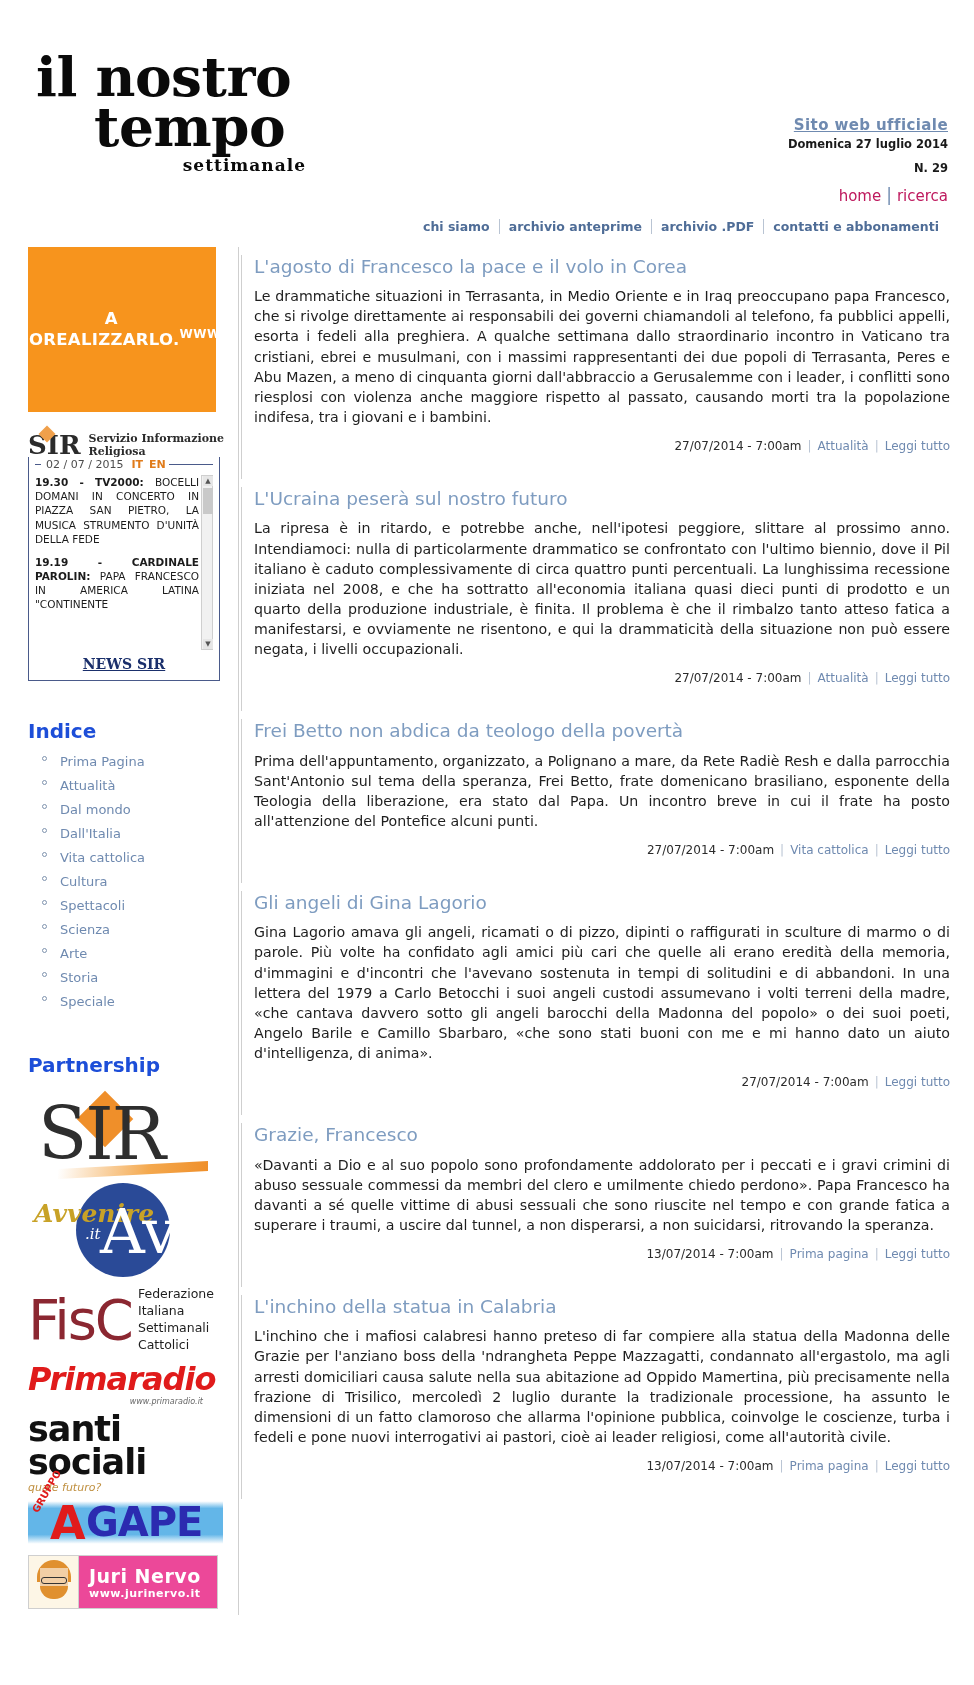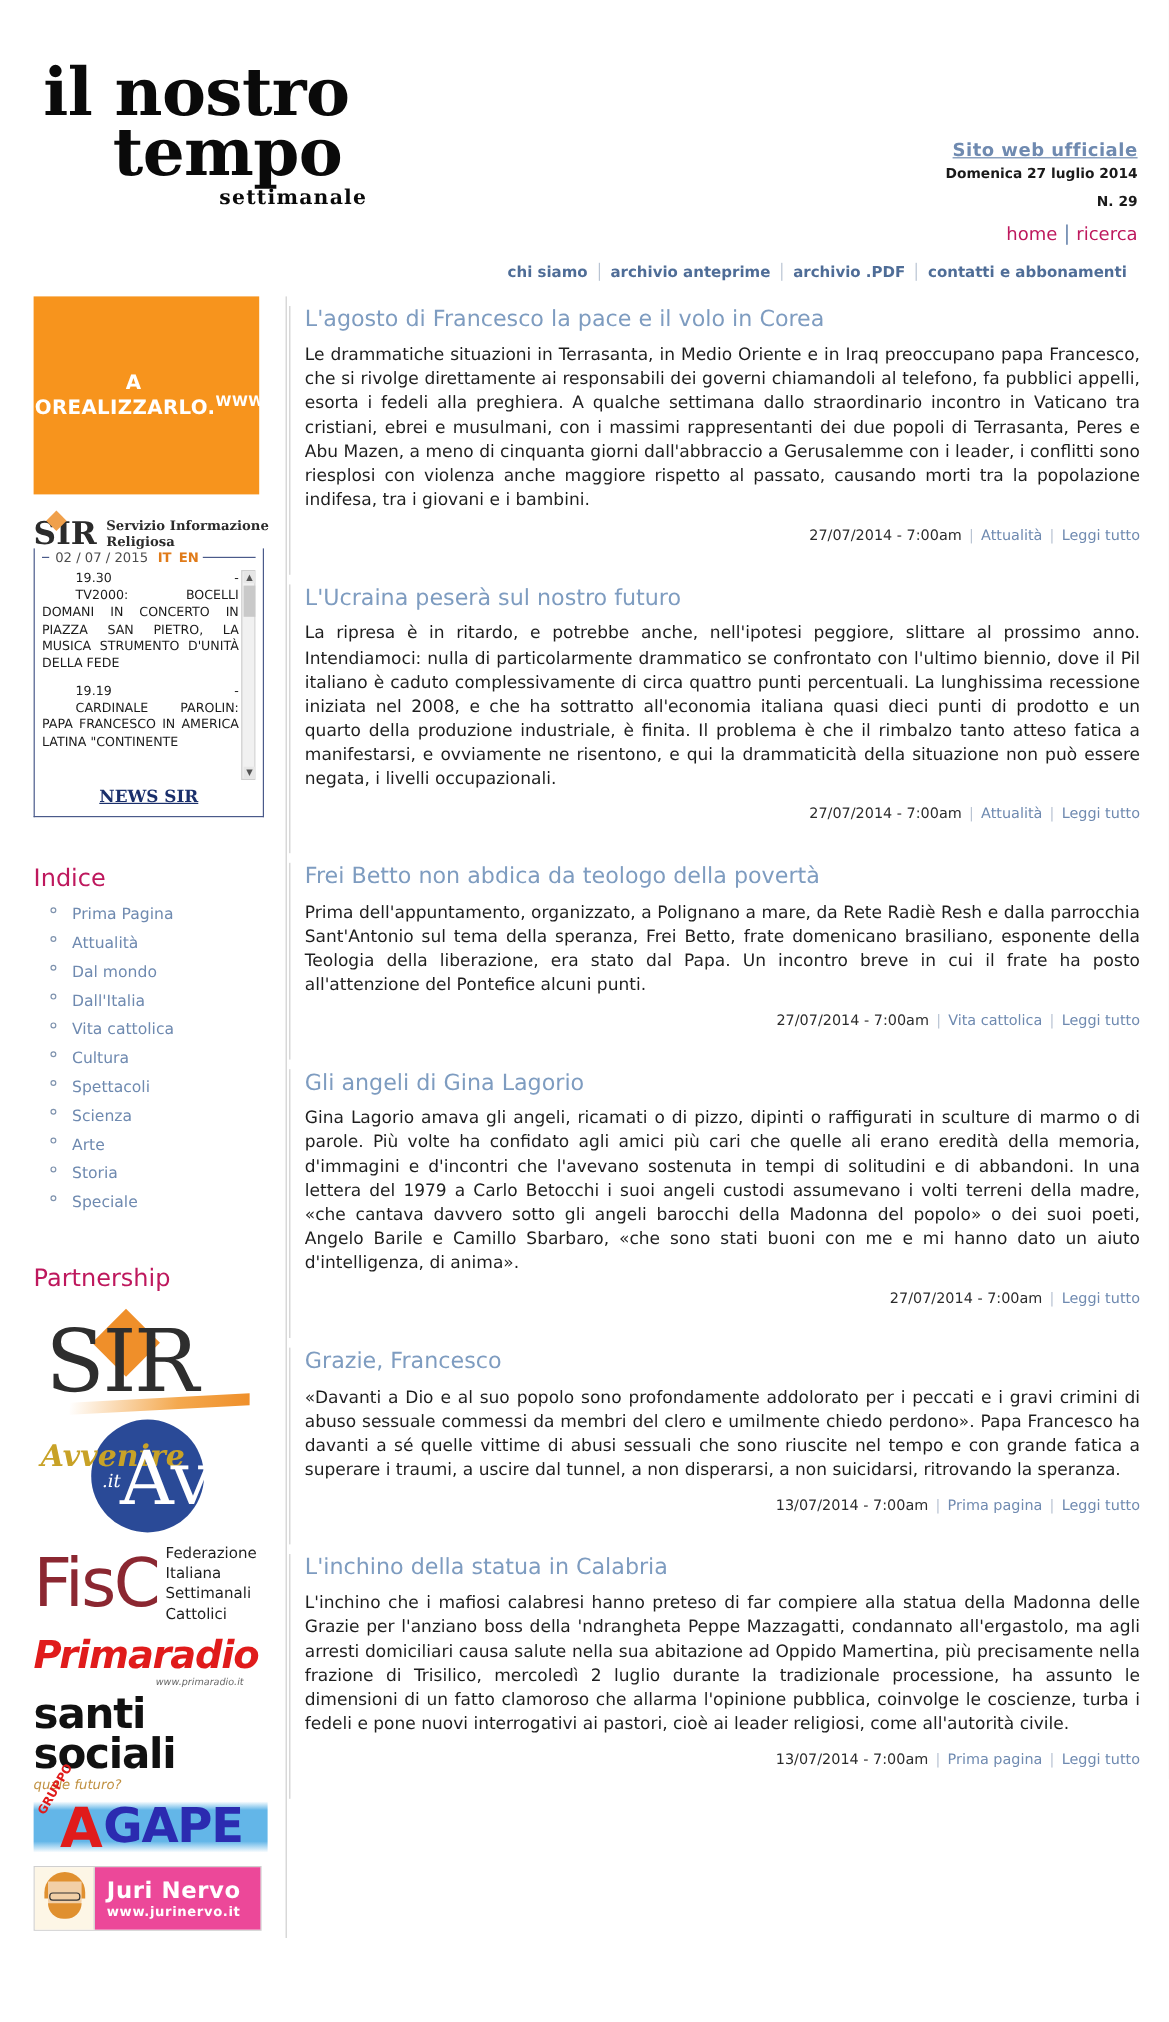--- a/index.html
+++ b/index.html
@@ -154,41 +154,41 @@
     display: flex; align-items: center; height: 14px;
     margin-top: -8px; margin-bottom: 4px;
   }
   .sir-box-top .seg { height: 1px; background: #4a5a8a; flex: 0 0 8px; }
   .sir-box-top .seg-l { flex: 0 0 6px; }
   .sir-box-top .seg-r { flex: 1 1 auto; }
   .sir-date { font-size: 11px; color: #4c4c4c; padding: 0 5px; white-space: nowrap; }
   .sir-lang { font-size: 11px; color: #e07b1a; font-weight: bold; padding: 0 3px; }
   .sir-scroll { position: relative; height: 175px; overflow: hidden; padding-right: 14px; }
   .sir-item { font-size: 10.5px; color: #1b1b1b; line-height: 1.35; text-align: justify; margin-bottom: 9px; }
-  .sir-item b { font-weight: normal; margin-left: 28px; }
+  .sir-item b { font-weight: bold; }
   .sir-bar {
     position: absolute; right: 0; top: 0; width: 12px; height: 100%;
     background: #f1f1f1; border: 1px solid #cfcfcf;
   }
   .sir-bar .arrow-up, .sir-bar .arrow-dn {
     position: absolute; left: 1px; width: 10px; height: 10px;
     background: #e6e6e6; color: #555; font-size: 7px; text-align: center; line-height: 10px;
   }
   .sir-bar .arrow-up { top: 0; }
   .sir-bar .arrow-dn { bottom: 0; }
   .sir-bar .thumb { position: absolute; left: 1px; top: 12px; width: 10px; height: 26px; background: #c9c9c9; }
   .news-sir-link {
     display: block; text-align: center; margin-top: 6px;
     font-family: "DejaVu Serif", "Liberation Serif", serif;
     font-weight: bold; font-size: 14px; color: #1a2f6b;
     text-decoration: underline;
   }
 
   .side-h {
-    font-size: 20px; color: #be185d; font-weight: normal;
+    font-size: 20px; color: #1d4ed8; font-weight: bold;
     margin: 38px 0 8px 0;
   }
   .index-list { list-style: none; margin: 0; padding: 0 0 0 14px; }
   .index-list li { position: relative; padding: 0 0 5px 18px; }
   .index-list li .bullet {
     position: absolute; left: 0; top: 5px;
     width: 5px; height: 5px; border: 1px solid #7f93ae; border-radius: 50%;
   }
   .index-list li a { color: #6f8ab0; font-size: 13px; text-decoration: none; }
 

